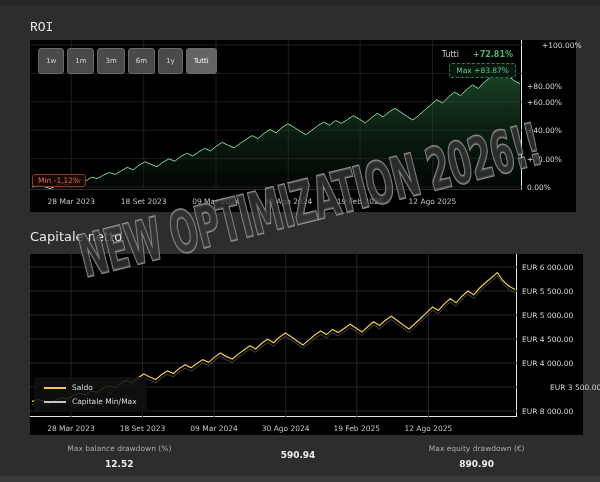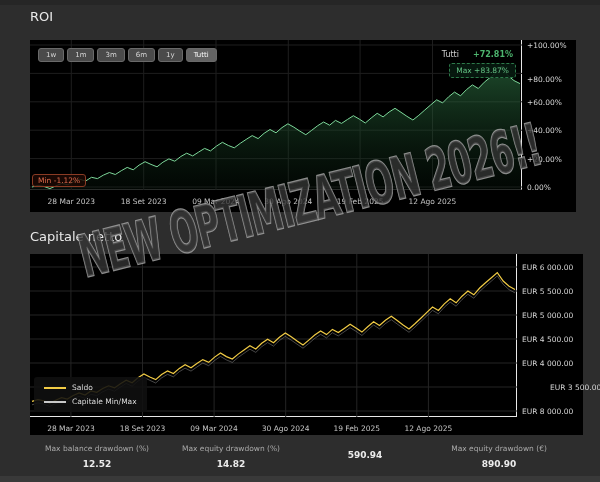--- a/index.html
+++ b/index.html
@@ -1,40 +1,40 @@
 <!DOCTYPE html>
 <html><head>
 <meta charset="utf-8">
 <style>
   * { margin:0; padding:0; box-sizing:border-box; }
   html,body { width:600px; height:482px; }
   body { background:#2d2d2d; font-family:"DejaVu Sans","Liberation Sans",sans-serif; position:relative; overflow:hidden; }
   .top-band { position:absolute; left:0; top:0; width:600px; height:5px; background:#262626; }
   .footer-band { position:absolute; left:0; bottom:0; width:600px; height:6px; background:#393939; }
   .section-title { position:absolute; color:#e9e9e9; font-size:13px; }
-  #roi-title { left:30px; top:9px; }
+  #roi-title { left:30px; top:20px;font-family:Liberation Mono, monospace; }
   #eq-title { left:30px; top:229px; }
   .chart { position:absolute; background:#000; }
   #roi-chart { left:30px; top:40px; width:546px; height:172px; }
   #eq-chart  { left:30px; top:254px; width:553px; height:181px; }
   .plot { position:absolute; left:0; top:0; }
   #roi-plot { width:492px; height:150px; border-right:1px solid #e8e8e8; border-bottom:1px solid #2e2e2e; }
   #eq-plot  { width:487px; height:163px; border-right:1px solid #e8e8e8; border-bottom:1px solid #e8e8e8; }
   .plot svg { position:absolute; left:0; top:0; }
   .ylabels { position:absolute; top:0; bottom:0; }
   #roi-ylabels { left:497px; width:48px; }
   #eq-ylabels  { left:492px; width:60px; }
   .ylabel { position:absolute; color:#d6d6d6; font-size:7.5px; white-space:nowrap; transform:translateY(-50%); }
   .xlabels { position:absolute; left:0; }
   #roi-xlabels { top:152px; width:492px; height:18px; }
   #eq-xlabels  { top:165px; width:487px; height:16px; }
   .xlabel { position:absolute; top:5px; color:#c4c4c4; font-size:7.5px; white-space:nowrap; transform:translateX(-50%); }
   .range-buttons { position:absolute; left:8px; top:8px; display:flex; gap:3px; z-index:5; }
   .range-btn { background:#4a4a4a; border:1px solid #6a6a6a; border-radius:3px; color:#d8d8d8;
-               font-size:7px; padding:2px 7px; line-height:1.2; cursor:default; }
+               font-size:7px; padding:8px 7px; line-height:1.2; cursor:default; }
   .range-btn.selected { background:#646464; color:#ffffff; }
   .total-line { position:absolute; top:10px; right:8px; font-size:8px; color:#cfcfcf; z-index:5; }
   .total-line .val { color:#4db56e; margin-left:14px; font-weight:bold; }
   .max-badge { position:absolute; top:23px; right:5px; font-size:7.5px; color:#63c183;
                border:1px dashed #2d7a4a; background:rgba(7,26,15,.9); padding:2px 6px; border-radius:3px; z-index:5; }
   .min-badge { position:absolute; bottom:2px; left:2px; font-size:7.5px; color:#de6a4c;
                border:1px solid #8a3b24; background:rgba(28,8,4,.85); padding:1px 5px; border-radius:3px; z-index:5; }
   .legend { position:absolute; left:4px; bottom:4px; background:rgba(16,16,16,.88); border-radius:3px;
             padding:6px 10px; display:flex; flex-direction:column; gap:5px; z-index:5; }
   .legend-row { display:flex; align-items:center; gap:6px; }
@@ -89,22 +89,22 @@
         <div class="range-btn">1y</div>
         <div class="range-btn selected">Tutti</div>
       </div>
     <div class="total-line">
       <span>Tutti</span><span class="val">+72.81%</span>
     </div>
     <div class="max-badge">Max +83.87%</div>
     <div class="min-badge">Min -1.12%</div>
   </div>
   <div class="ylabels" id="roi-ylabels">
-      <div class="ylabel" style="top: 5px;">+100.00%</div>
-      <div class="ylabel" style="top: 39px;">+80.00%</div>
+      <div class="ylabel" style="top: 5px; margin-left: 15px;">+100.00%</div>
+      <div class="ylabel" style="top: 46px;">+80.00%</div>
       <div class="ylabel" style="top: 61.8px;">+60.00%</div>
       <div class="ylabel" style="top: 90.2px;">+40.00%</div>
       <div class="ylabel" style="top: 118.6px;">+20.00%</div>
       <div class="ylabel" style="top: 147px;">0.00%</div>
     </div>
   <div class="xlabels" id="roi-xlabels">
       <div class="xlabel" style="left: 41.328px;">28 Mar 2023</div>
       <div class="xlabel" style="left: 113.652px;">18 Set 2023</div>
       <div class="xlabel" style="left: 185.976px;">09 Mar 2024</div>
       <div class="xlabel" style="left: 258.3px;">30 Ago 2024</div>
@@ -163,24 +163,20 @@
       <div class="xlabel" style="left: 398.366px;">12 Ago 2025</div>
     </div>
 </div>
 
 <div class="stats-row" id="stats-row">
     <div class="stat">
       <div class="lab">Max balance drawdown (%)</div>
       <div class="val">12.52</div>
     </div>
     <div class="stat">
-      <div class="lab">Max equity drawdown (%)</div>
-      <div class="val">14.82</div>
-    </div>
-    <div class="stat">
       <div class="val">590.94</div>
     </div>
     <div class="stat">
       <div class="lab">Max equity drawdown (€)</div>
       <div class="val">890.90</div>
     </div>
   </div>
 
 <div class="watermark">NEW OPTIMIZATION 2026!!</div>
 

